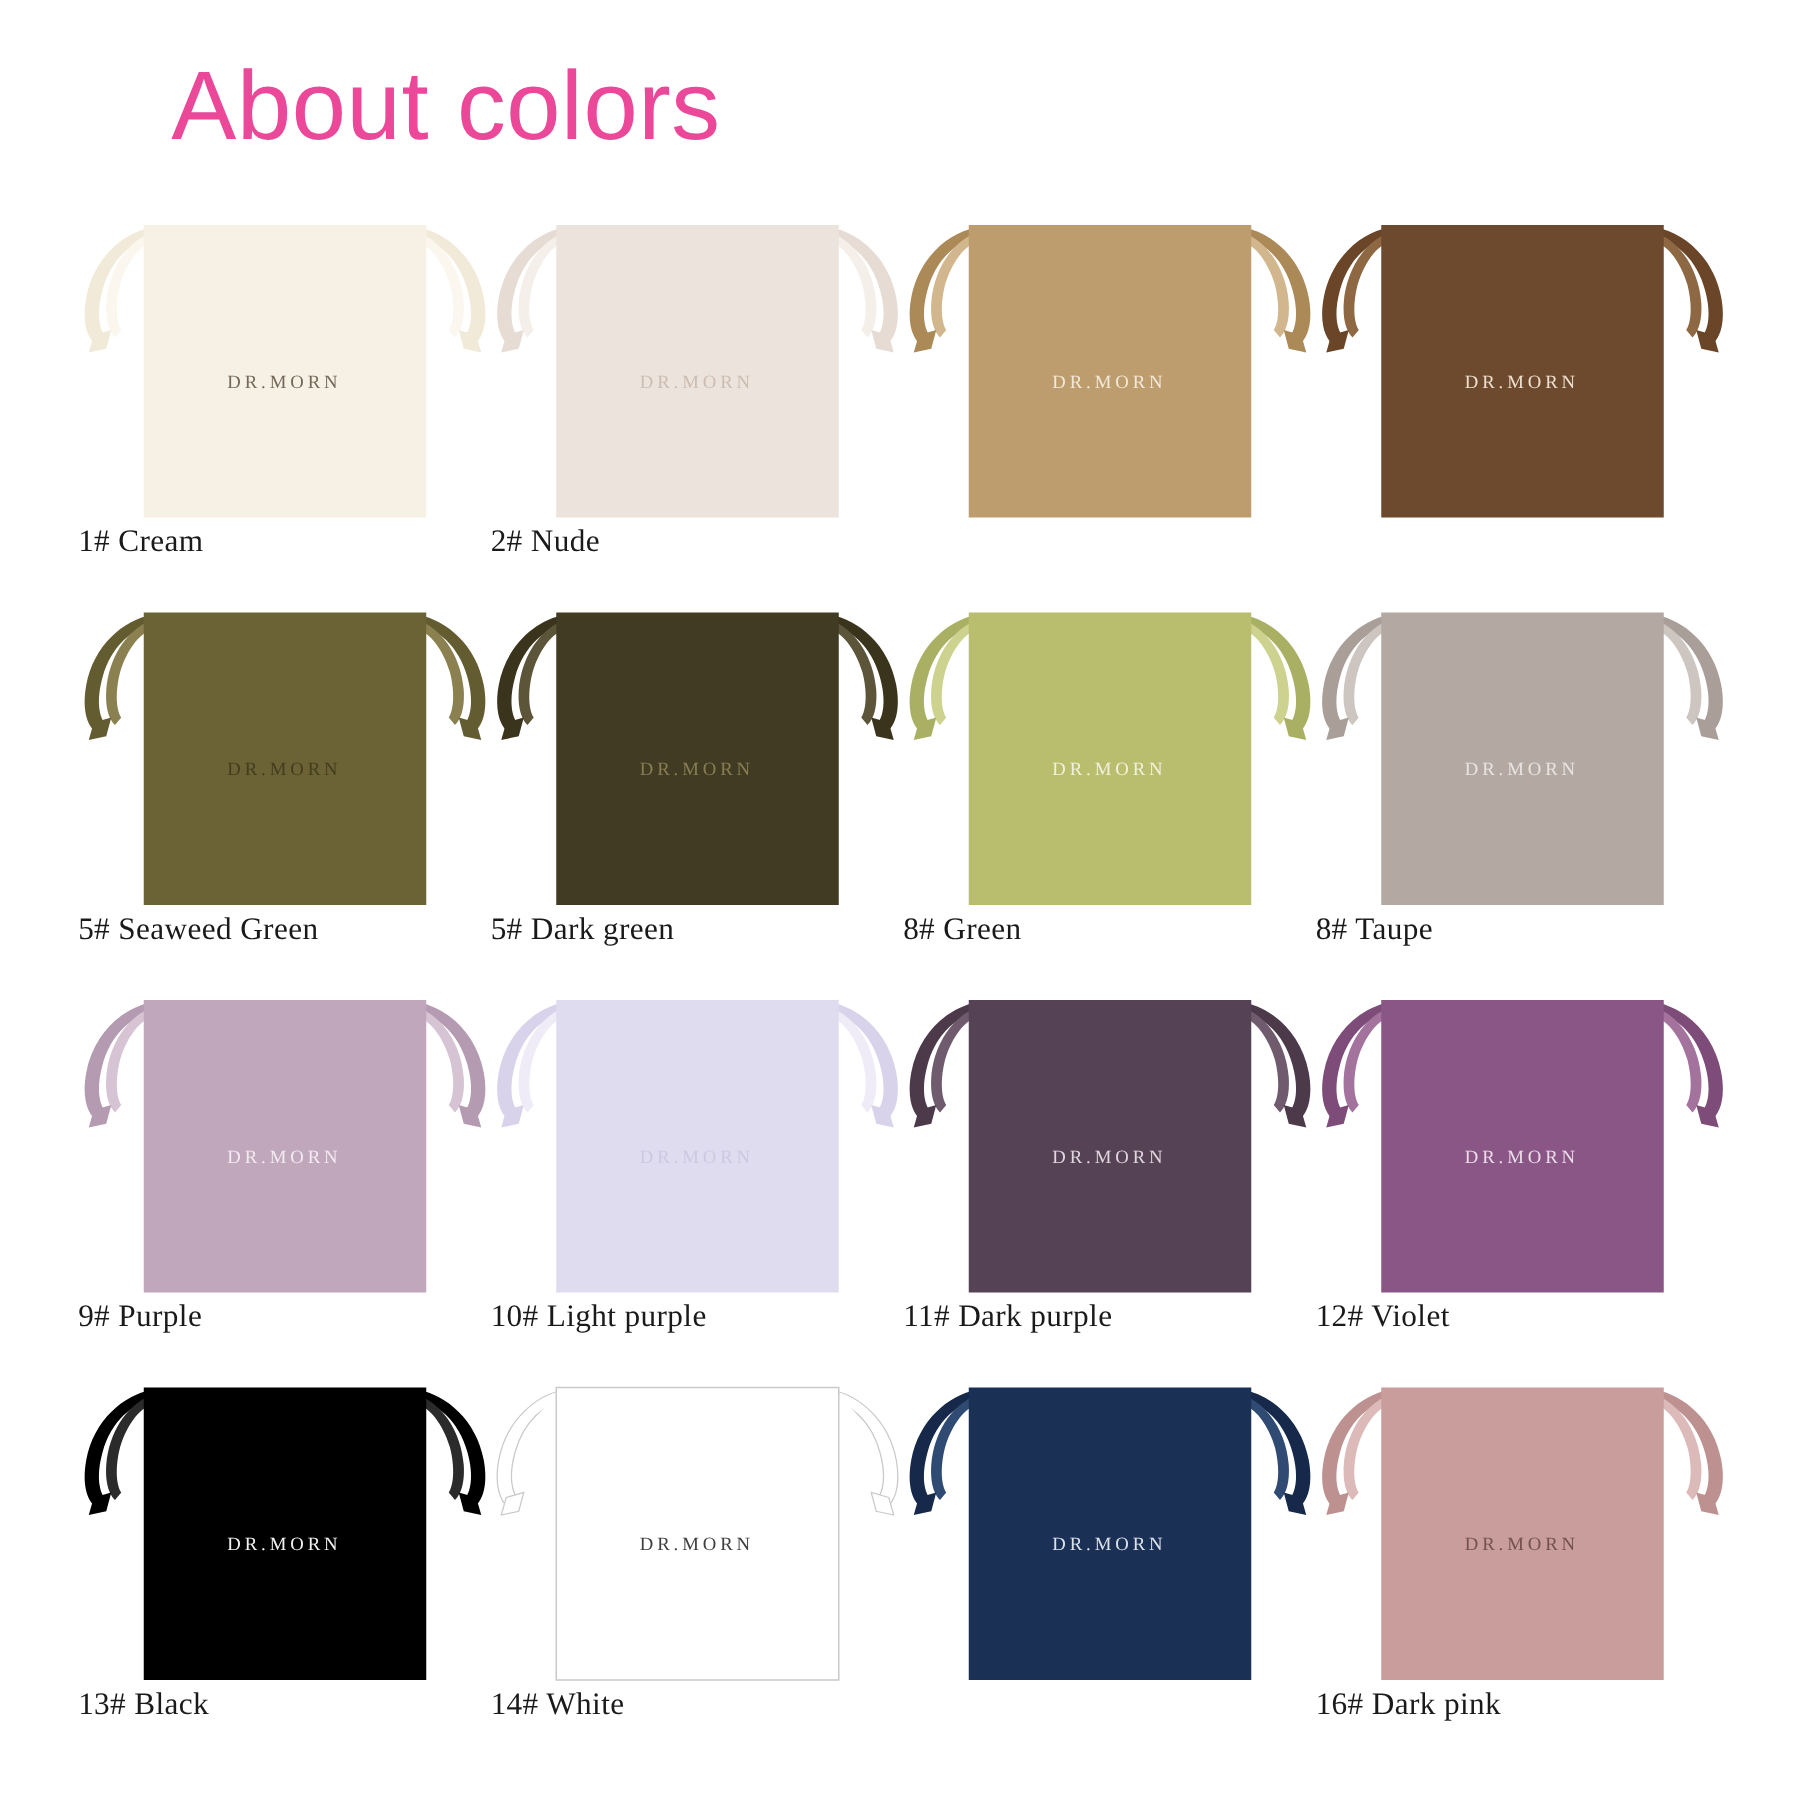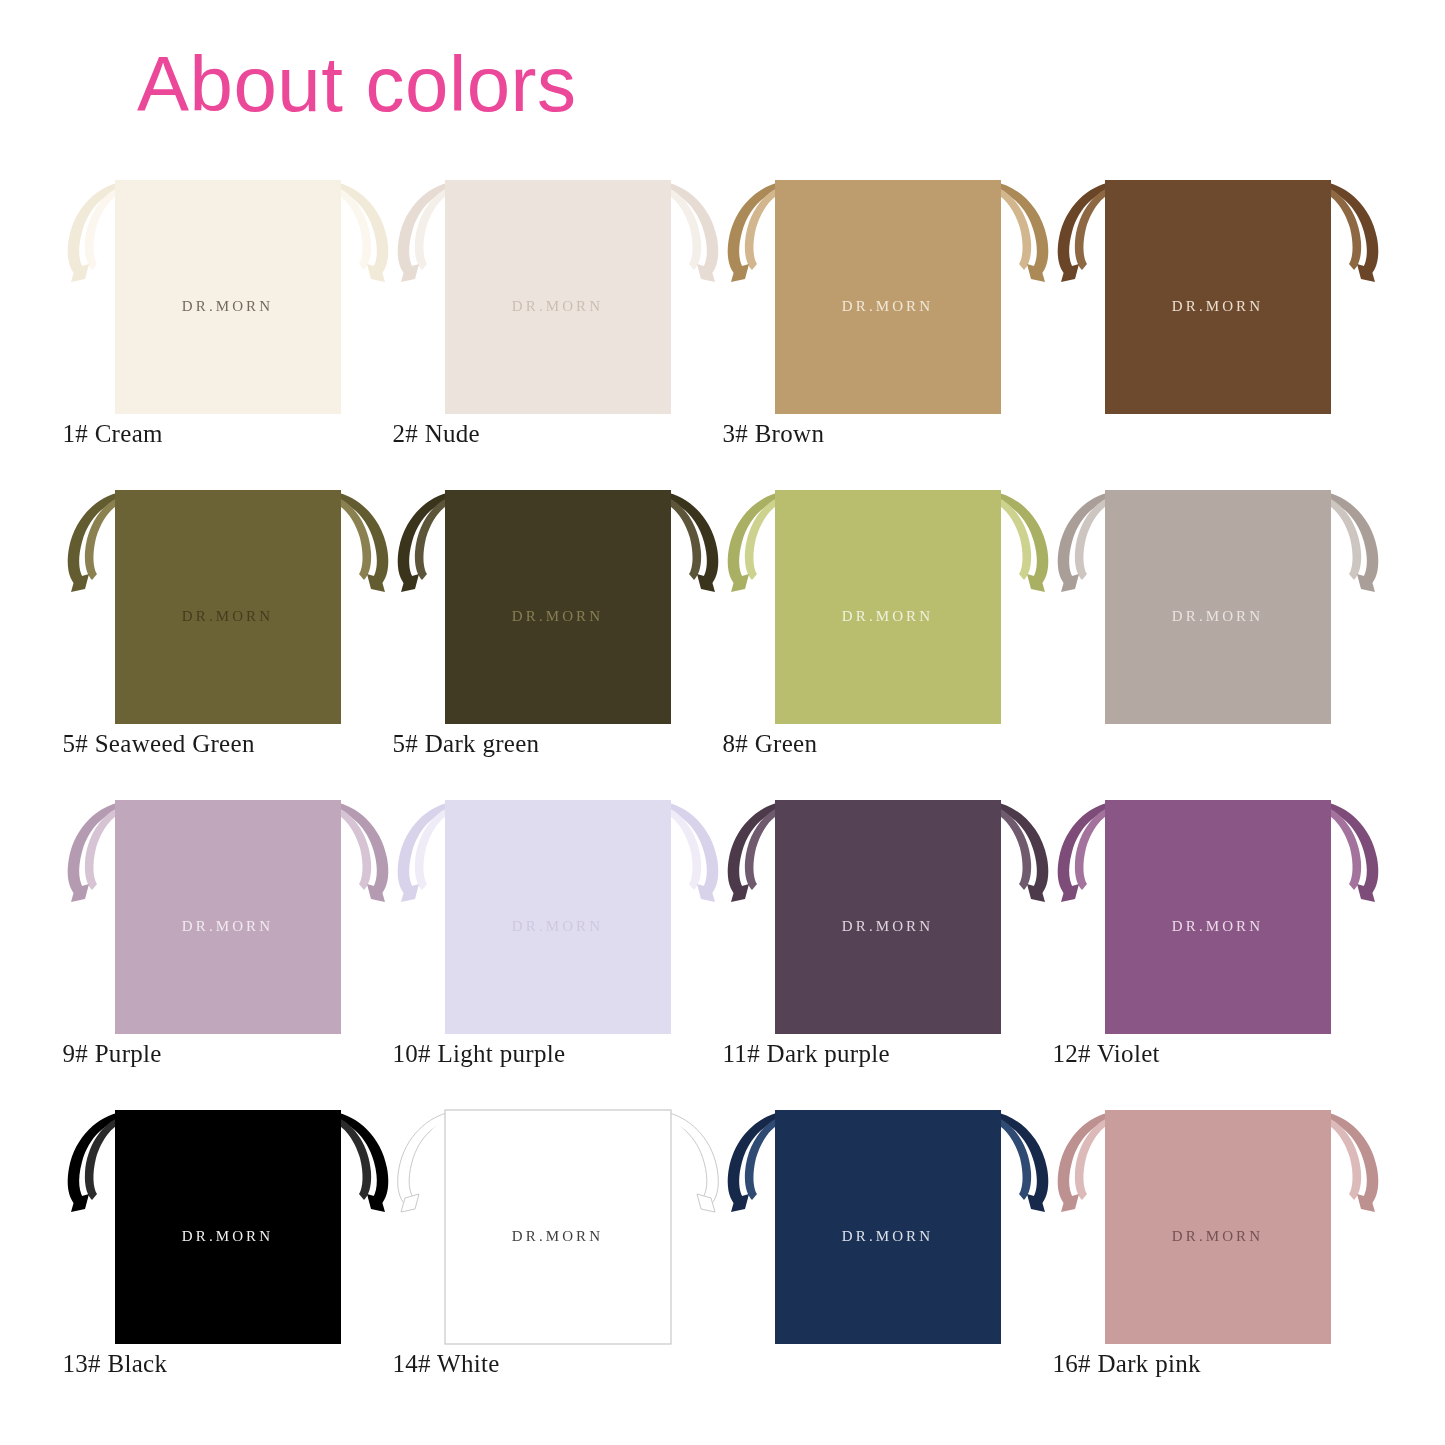--- a/index.html
+++ b/index.html
@@ -145,21 +145,20 @@
             <path d="M 58 12 C 36 16, 12 36, 6 68 C 2 90, 8 102, 14 106 L 22 100 C 16 94, 14 80, 19 62 C 26 36, 44 22, 60 20 Z" fill="#ab8a58"></path>
             <path d="M 54 18 C 38 26, 24 46, 22 72 C 21 88, 25 96, 29 100 L 34 94 C 30 88, 29 74, 33 58 C 39 38, 50 26, 58 24 Z" fill="#d2b78e"></path>
             <path d="M 12 98 L 26 94 L 22 109 L 8 112 Z" fill="#ab8a58"></path>
             <path d="M 272 12 C 294 16, 318 36, 324 68 C 328 90, 322 102, 316 106 L 308 100 C 314 94, 316 80, 311 62 C 304 36, 286 22, 270 20 Z" fill="#ab8a58"></path>
             <path d="M 276 18 C 292 26, 306 46, 308 72 C 309 88, 305 96, 301 100 L 296 94 C 300 88, 301 74, 297 58 C 291 38, 280 26, 272 24 Z" fill="#d2b78e"></path>
             <path d="M 318 98 L 304 94 L 308 109 L 322 112 Z" fill="#ab8a58"></path>
             <rect x="52" y="10" width="226" height="234" fill="#bd9d6e"></rect>
           </svg>
           <div class="brand-text" style="color: rgb(246, 239, 226); opacity: 0.92;">DR.MORN</div>
         </div>
-        <div class="swatch-label">3# Brown</div>
       </div>
       <div class="swatch-cell">
         <div class="pouch-wrap">
           <svg class="pouch-svg" viewBox="0 0 330 250">
             <path d="M 58 12 C 36 16, 12 36, 6 68 C 2 90, 8 102, 14 106 L 22 100 C 16 94, 14 80, 19 62 C 26 36, 44 22, 60 20 Z" fill="#6a4527"></path>
             <path d="M 54 18 C 38 26, 24 46, 22 72 C 21 88, 25 96, 29 100 L 34 94 C 30 88, 29 74, 33 58 C 39 38, 50 26, 58 24 Z" fill="#8d6843"></path>
             <path d="M 12 98 L 26 94 L 22 109 L 8 112 Z" fill="#6a4527"></path>
             <path d="M 272 12 C 294 16, 318 36, 324 68 C 328 90, 322 102, 316 106 L 308 100 C 314 94, 316 80, 311 62 C 304 36, 286 22, 270 20 Z" fill="#6a4527"></path>
             <path d="M 276 18 C 292 26, 306 46, 308 72 C 309 88, 305 96, 301 100 L 296 94 C 300 88, 301 74, 297 58 C 291 38, 280 26, 272 24 Z" fill="#8d6843"></path>
             <path d="M 318 98 L 304 94 L 308 109 L 322 112 Z" fill="#6a4527"></path>
@@ -219,20 +218,21 @@
             <path d="M 58 12 C 36 16, 12 36, 6 68 C 2 90, 8 102, 14 106 L 22 100 C 16 94, 14 80, 19 62 C 26 36, 44 22, 60 20 Z" fill="#aa9f98"></path>
             <path d="M 54 18 C 38 26, 24 46, 22 72 C 21 88, 25 96, 29 100 L 34 94 C 30 88, 29 74, 33 58 C 39 38, 50 26, 58 24 Z" fill="#cdc5c0"></path>
             <path d="M 12 98 L 26 94 L 22 109 L 8 112 Z" fill="#aa9f98"></path>
             <path d="M 272 12 C 294 16, 318 36, 324 68 C 328 90, 322 102, 316 106 L 308 100 C 314 94, 316 80, 311 62 C 304 36, 286 22, 270 20 Z" fill="#aa9f98"></path>
             <path d="M 276 18 C 292 26, 306 46, 308 72 C 309 88, 305 96, 301 100 L 296 94 C 300 88, 301 74, 297 58 C 291 38, 280 26, 272 24 Z" fill="#cdc5c0"></path>
             <path d="M 318 98 L 304 94 L 308 109 L 322 112 Z" fill="#aa9f98"></path>
             <rect x="52" y="10" width="226" height="234" fill="#b3a9a2"></rect>
           </svg>
           <div class="brand-text" style="color: rgb(242, 238, 236); opacity: 0.85;">DR.MORN</div>
         </div>
+        <div class="swatch-label">8# Taupe</div>
       </div>
       <div class="swatch-cell">
         <div class="pouch-wrap">
           <svg class="pouch-svg" viewBox="0 0 330 250">
             <path d="M 58 12 C 36 16, 12 36, 6 68 C 2 90, 8 102, 14 106 L 22 100 C 16 94, 14 80, 19 62 C 26 36, 44 22, 60 20 Z" fill="#b49bb1"></path>
             <path d="M 54 18 C 38 26, 24 46, 22 72 C 21 88, 25 96, 29 100 L 34 94 C 30 88, 29 74, 33 58 C 39 38, 50 26, 58 24 Z" fill="#d6c3d3"></path>
             <path d="M 12 98 L 26 94 L 22 109 L 8 112 Z" fill="#b49bb1"></path>
             <path d="M 272 12 C 294 16, 318 36, 324 68 C 328 90, 322 102, 316 106 L 308 100 C 314 94, 316 80, 311 62 C 304 36, 286 22, 270 20 Z" fill="#b49bb1"></path>
             <path d="M 276 18 C 292 26, 306 46, 308 72 C 309 88, 305 96, 301 100 L 296 94 C 300 88, 301 74, 297 58 C 291 38, 280 26, 272 24 Z" fill="#d6c3d3"></path>
             <path d="M 318 98 L 304 94 L 308 109 L 322 112 Z" fill="#b49bb1"></path>

